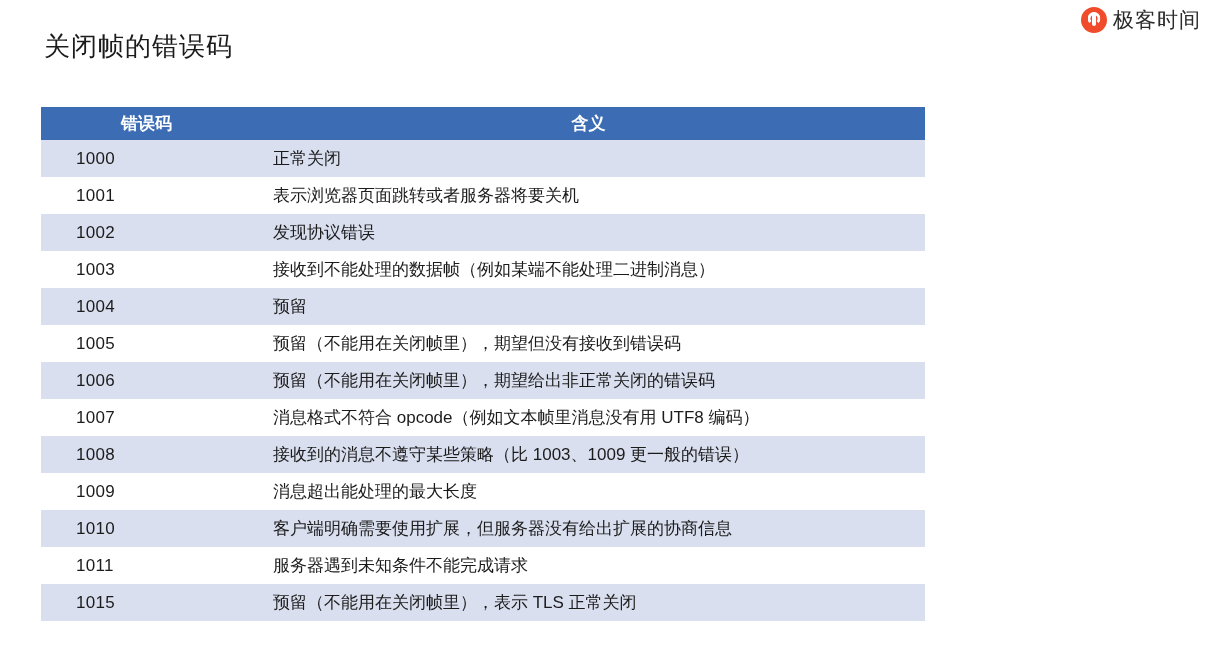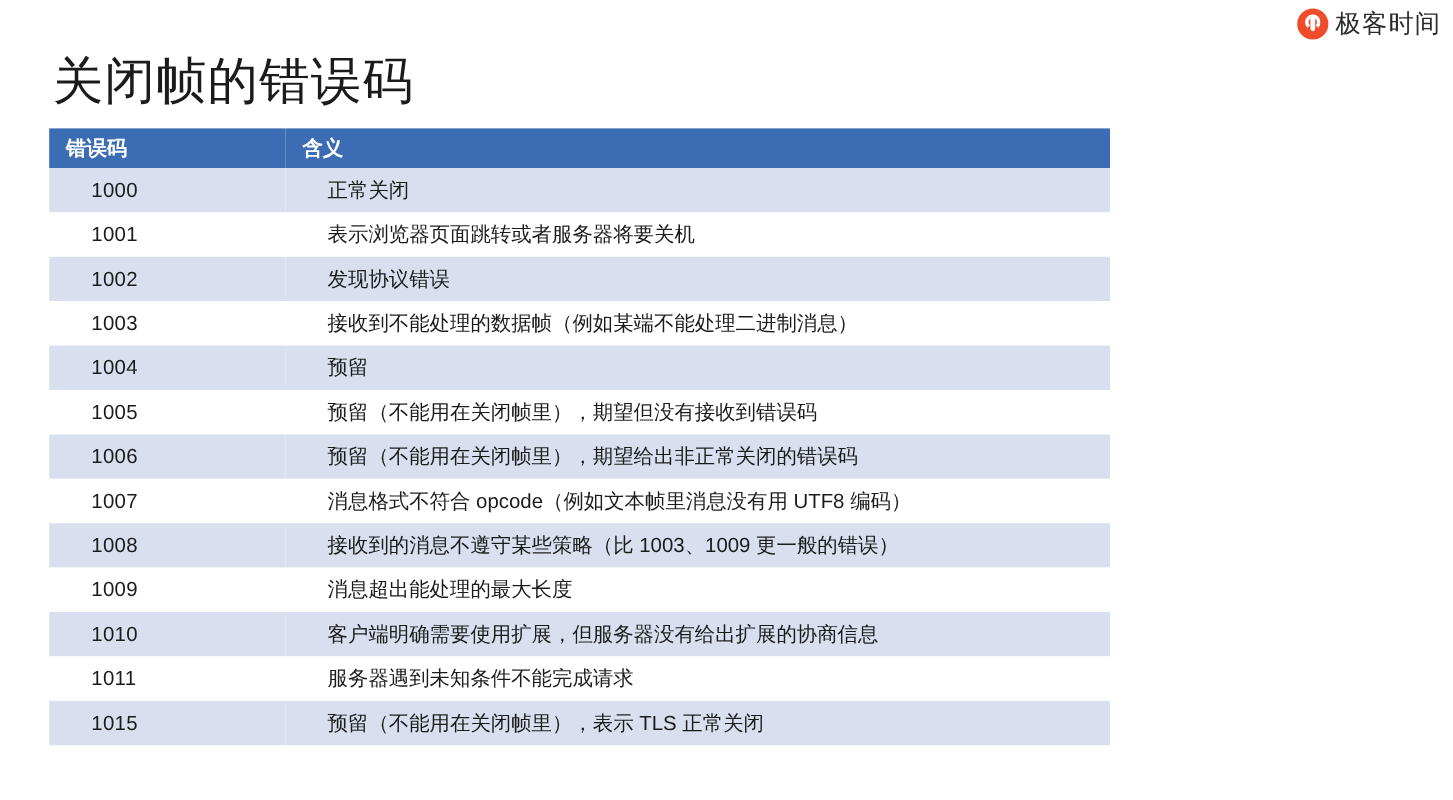--- a/index.html
+++ b/index.html
@@ -64,21 +64,21 @@
   .logo-text {
     font-size: 21px;
     color: #2b2b2b;
     letter-spacing: 1px;
     font-weight: normal;
   }
   .title {
     position: absolute;
     left: 44px;
     top: 12px;
-    font-size: 42px;
+    font-size: 26px;
     font-weight: normal;
     color: #1b1b1b;
     letter-spacing: 1px;
   }
   .table-wrap {
     position: absolute;
     left: 41px;
     top: 107px;
     width: 884px;
   }
@@ -95,20 +95,21 @@
     font-size: 17px;
     font-weight: normal;
     border: none;
   }
   table.codes thead th {
     background: #3b6cb4;
     color: #ffffff;
     font-weight: bold;
     font-size: 17px;
     height: 33px;
+    text-align: center;
   }
   table.codes col.c1 { width: 197px; }
   table.codes col.c2 { width: 687px; }
   table.codes tbody tr:nth-child(odd) {
     background: #d9dfef;
   }
   table.codes tbody tr:nth-child(even) {
     background: #ffffff;
   }
   table.codes tbody td {

